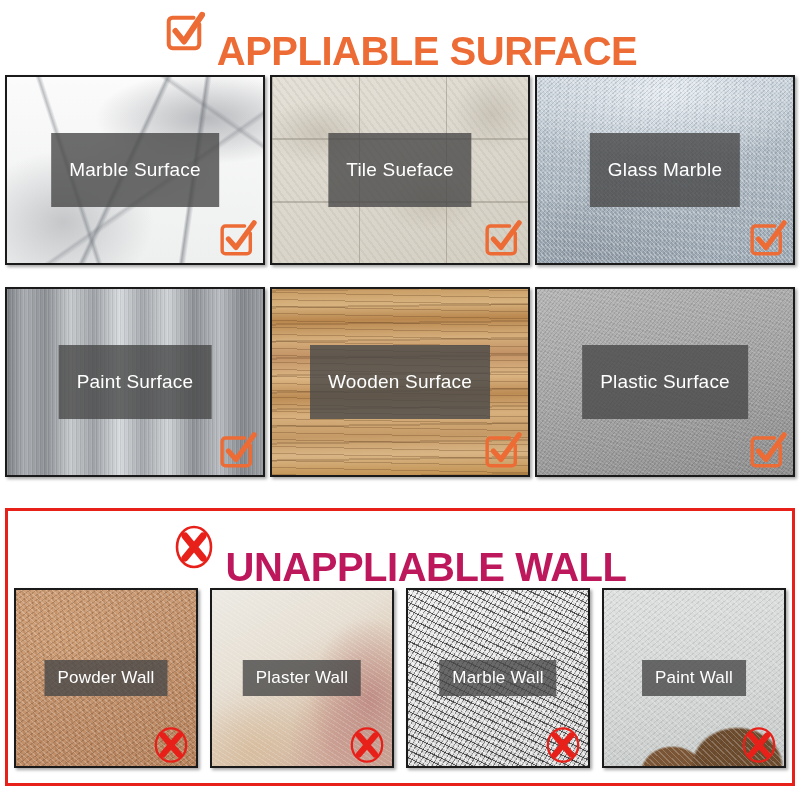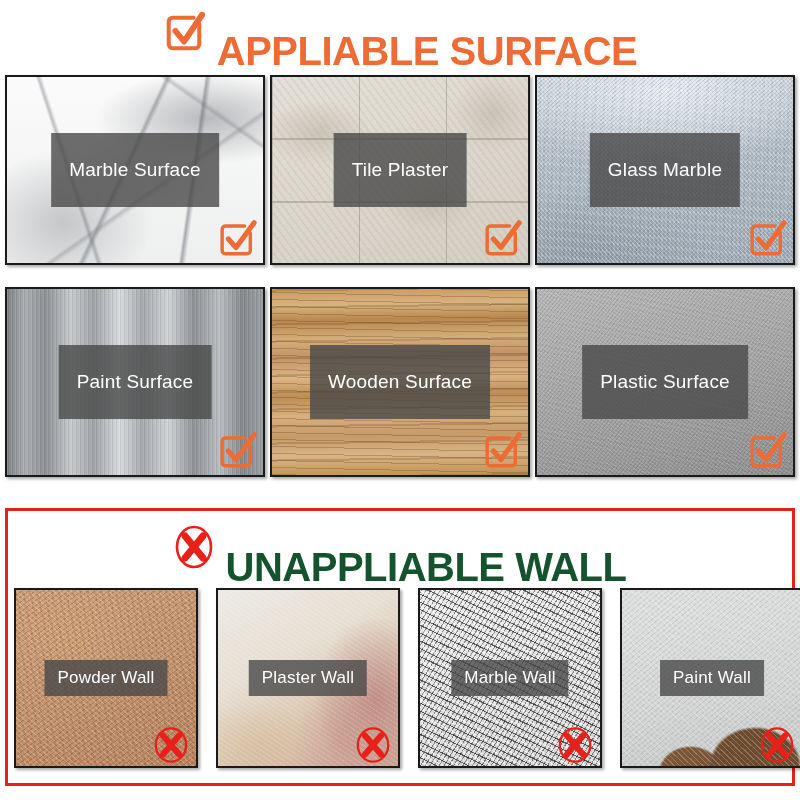--- a/index.html
+++ b/index.html
@@ -18,21 +18,21 @@
     display:flex; align-items:center; justify-content:center;
     gap:12px;
   }
   .sec-title {
     font-size:40px; font-weight:bold; letter-spacing:-0.5px;
     line-height:1; white-space:nowrap;margin-top:40px;
   }
   .applicable-header { height:62px; }
   .applicable-header .sec-title { color:#ED6B35; }
   .unapplicable-header { height:60px; margin-top:6px; }
-  .unapplicable-header .sec-title { color:#14532d; }
+  .unapplicable-header .sec-title { color:#be185d; }
 
   
   .hdr-check-icon { width:42px; height:42px; flex:0 0 auto; }
   .hdr-x-icon     { width:40px; height:44px; flex:0 0 auto; }
 
   
   .surface-grid {
     position:absolute; left:5px; top:75px;
     width:790px;
     display:grid;
@@ -40,21 +40,21 @@
     grid-template-rows:190px 190px;
     column-gap:5px; row-gap:22px;
   }
   
   .wall-grid {
     position:absolute; left:14px; top:588px;
     width:772px;
     display:grid;
     grid-template-columns:repeat(4, 184px);
     grid-template-rows:180px;
-    column-gap:18px;
+    column-gap:12px;
   }
 
   
   .tile {
     position:relative;
     border:2px solid #1a1a1a;
     overflow:hidden;
     box-shadow:2px 2px 3px rgba(0,0,0,0.35);
   }
   .tile-tex { position:absolute; inset:0; }
@@ -213,21 +213,21 @@
       <span class="badge">
         <svg viewBox="0 0 44 44" width="42" height="42">
           <path d="M37 17 V35 a3.5 3.5 0 0 1 -3.5 3.5 H11 a3.5 3.5 0 0 1 -3.5 -3.5 V13 a3.5 3.5 0 0 1 3.5 -3.5 h20" fill="none" stroke="#ED6B35" stroke-width="3.6" stroke-linecap="round"></path>
           <path d="M14 23 L22 32 L41 6" fill="none" stroke="#ED6B35" stroke-width="5.4" stroke-linecap="round" stroke-linejoin="round"></path>
         </svg>
       </span>
     </div>
 
     <div class="tile">
       <div class="tile-tex tex-tile"></div>
-      <div class="tile-label">Tile Plaster</div>
+      <div class="tile-label">Tile Sueface</div>
       <span class="badge">
         <svg viewBox="0 0 44 44" width="42" height="42">
           <path d="M37 17 V35 a3.5 3.5 0 0 1 -3.5 3.5 H11 a3.5 3.5 0 0 1 -3.5 -3.5 V13 a3.5 3.5 0 0 1 3.5 -3.5 h20" fill="none" stroke="#ED6B35" stroke-width="3.6" stroke-linecap="round"></path>
           <path d="M14 23 L22 32 L41 6" fill="none" stroke="#ED6B35" stroke-width="5.4" stroke-linecap="round" stroke-linejoin="round"></path>
         </svg>
       </span>
     </div>
 
     <div class="tile">
       <div class="tile-tex tex-glass"></div>

